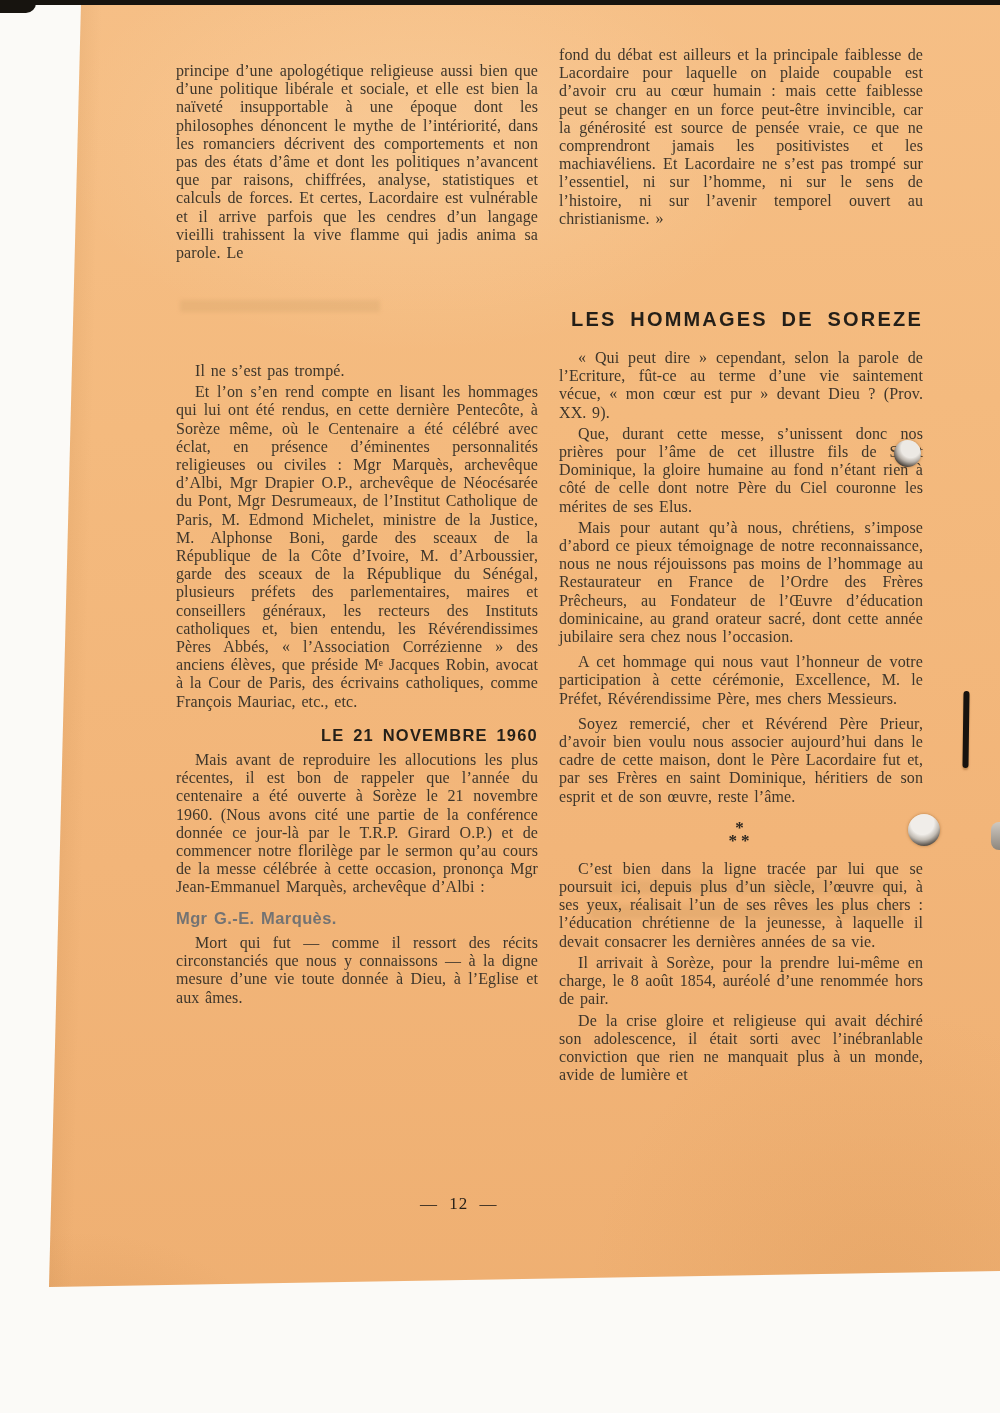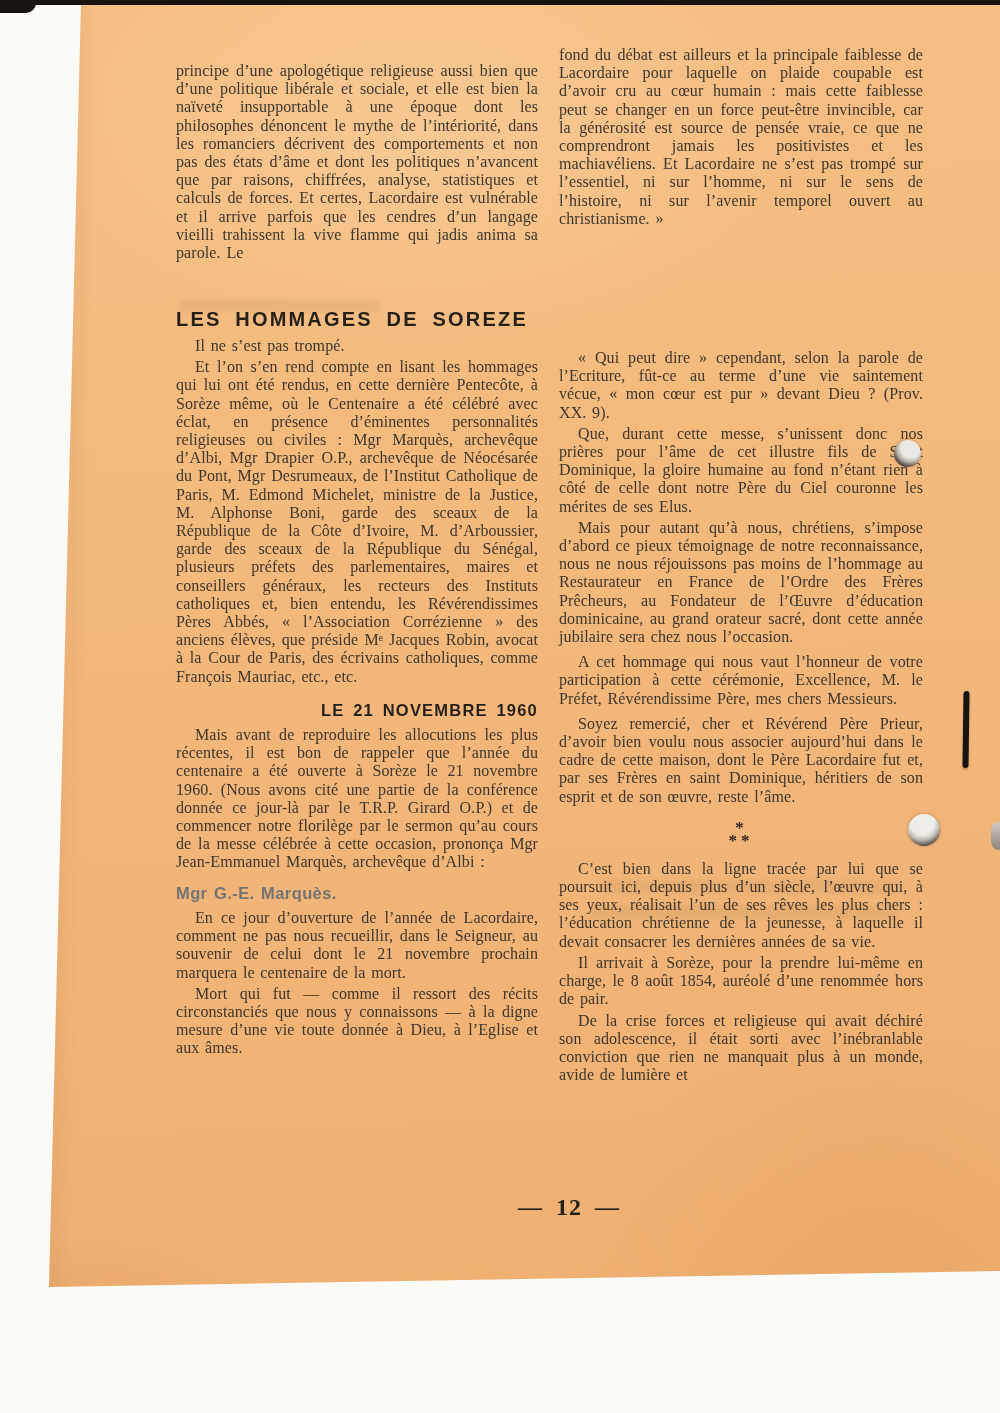--- a/index.html
+++ b/index.html
@@ -42,41 +42,41 @@
   .edge-hole{position:absolute;left:991px;top:822px;width:9px;height:28px;background:linear-gradient(#cfc9c1,#8d867d);border-radius:8px 0 0 8px;}
   .ghost{position:absolute;background:rgba(140,105,50,.10);filter:blur(2px);border-radius:2px;}
 
   
   .tb{position:absolute;color:#3e362b;font-size:16px;line-height:18.2px;
       text-align:justify;word-spacing:1.6px;letter-spacing:.1px;}
   .tb p{margin:0 0 3px 0;text-indent:19px;}
   .tb p.noindent{text-indent:0;}
   .gap-top{margin-top:7px !important;}
   .main-heading{
-    position:absolute;left:176px;top:308px;width:747px;text-align:left;
+    position:absolute;left:176px;top:308px;width:747px;text-align:right;
     font-family:"Liberation Sans","DejaVu Sans",sans-serif;
     font-weight:bold;font-size:20px;letter-spacing:2.2px;color:#241f18;word-spacing:6px;
   }
   .sub-heading{
     font-family:"Liberation Sans","DejaVu Sans",sans-serif;
     font-weight:bold;font-size:16.5px;letter-spacing:1.2px;color:#241f18;
     text-align:right;margin:15px 0 7px 0 !important;text-indent:0 !important;word-spacing:3px;
   }
   .speaker-heading{
     font-family:"Liberation Sans","DejaVu Sans",sans-serif;
     font-weight:bold;font-size:16.5px;color:#737373;
     text-align:left;margin:12px 0 7px 0 !important;text-indent:0 !important;letter-spacing:.4px;
   }
   .em{}
   .separator{ text-align:center;margin:15px 0 13px 0 !important;text-indent:0 !important;
     font-weight:bold;color:#2c261f;line-height:13px;font-size:17px;letter-spacing:3px;}
   .separator .s2{display:block;font-size:17px;letter-spacing:4px;}
   .page-number{
-    position:absolute;left:420px;top:1194px;width:200px;text-align:right;
-    font-weight:bold;font-size:24px;color:#241f18;letter-spacing:1px;word-spacing:6px;
+    position:absolute;left:420px;top:1194px;width:200px;text-align:left;
+    font-weight:normal;font-size:17px;color:#241f18;letter-spacing:1px;word-spacing:6px;
   }
 </style>
 </head>
 <body>
 
 <div class="paper"></div>
 <div class="top-bar"></div>
 <div class="lid-corner"></div>
 
 <div class="ghost" style="left:600px;top:880px;width:300px;height:14px;"></div>
@@ -85,45 +85,44 @@
 
 <div class="tb" style="left:176px;top:62px;width:362px;">
   <p class="noindent">principe d’une apologétique religieuse aussi bien que d’une politique libérale et sociale, et elle est bien la naïveté insupportable à une époque dont les philosophes dénoncent le mythe de l’intériorité, dans les romanciers décrivent des comportements et non pas des états d’âme et dont les politiques n’avancent que par raisons, chiffrées, analyse, statistiques et calculs de forces. Et certes, Lacordaire est vulnérable et il arrive parfois que les cendres d’un langage vieilli trahissent la vive flamme qui jadis anima sa parole. Le</p>
 </div>
 <div class="tb" style="left:559px;top:46px;width:364px;">
   <p class="noindent">fond du débat est ailleurs et la principale faiblesse de Lacordaire pour laquelle on plaide coupable est d’avoir cru au cœur humain : mais cette faiblesse peut se changer en un force peut-être invincible, car la générosité est source de pensée vraie, ce que ne comprendront jamais les positivistes et les machiavéliens. Et Lacordaire ne s’est pas trompé sur l’essentiel, ni sur l’homme, ni sur le sens de l’histoire, ni sur l’avenir temporel ouvert au christianisme. »</p>
 </div>
 
 <div class="main-heading">LES HOMMAGES DE SOREZE</div>
 
-<div class="tb" style="left:176px;top:337px;width:362px;">
+<div class="tb" style="left:176px;top:362px;width:362px;">
   <p>Il ne s’est pas trompé.</p>
   <p>Et l’on s’en rend compte en lisant les hommages qui lui ont été rendus, en cette dernière Pentecôte, à Sorèze même, où le Centenaire a été célébré avec éclat, en présence d’éminentes personnalités religieuses ou civiles : Mgr Marquès, archevêque d’Albi, Mgr Drapier O.P., archevêque de Néocésarée du Pont, Mgr Desrumeaux, de l’Institut Catholique de Paris, M. Edmond Michelet, ministre de la Justice, M. Alphonse Boni, garde des sceaux de la République de la Côte d’Ivoire, M. d’Arboussier, garde des sceaux de la République du Sénégal, plusieurs préfets des parlementaires, maires et conseillers généraux, les recteurs des Instituts catholiques et, bien entendu, les Révérendissimes Pères Abbés, « l’Association Corrézienne » des anciens élèves, que préside Mᵉ Jacques Robin, avocat à la Cour de Paris, des écrivains catholiques, comme François Mauriac, etc., etc.</p>
   <p class="sub-heading">LE 21 NOVEMBRE 1960</p>
   <p>
     <span>Mais avant de reproduire les allocutions les plus récentes, il est bon de rappeler que l’année du centenaire a été ouverte à Sorèze </span><span class="em">le 21 novembre</span><span> 1960. (Nous avons cité une partie de la conférence donnée ce jour-là par le T.R.P. Girard O.P.) et de commencer notre florilège par le sermon qu’au cours de la messe célébrée à cette occasion, prononça Mgr Jean-Emmanuel Marquès, archevêque d’Albi :</span>
   </p>
   <p class="speaker-heading">Mgr G.-E. Marquès.</p>
-  <p>En ce jour d’ouverture de l’année de Lacordaire, comment ne pas nous recueillir, dans le Seigneur, au souvenir de celui dont le 21 novembre prochain marquera le centenaire de la mort.</p>
   <p>Mort qui fut — comme il ressort des récits circonstanciés que nous y connaissons — à la digne mesure d’une vie toute donnée à Dieu, à l’Eglise et aux âmes.</p>
 </div>
 
 <div class="tb" style="left:559px;top:349px;width:364px;">
   <p>« Qui peut dire » cependant, selon la parole de l’Ecriture, fût-ce au terme d’une vie saintement vécue, « mon cœur est pur » devant Dieu ? (Prov. XX. 9).</p>
   <p>Que, durant cette messe, s’unissent donc nos prières pour l’âme de cet illustre fils de Saint Dominique, la gloire humaine au fond n’étant rien à côté de celle dont notre Père du Ciel couronne les mérites de ses Elus.</p>
   <p>Mais pour autant qu’à nous, chrétiens, s’impose d’abord ce pieux témoignage de notre reconnaissance, nous ne nous réjouissons pas moins de l’hommage au Restaurateur en France de l’Ordre des Frères Prêcheurs, au Fondateur de l’Œuvre d’éducation dominicaine, au grand orateur sacré, dont cette année jubilaire sera chez nous l’occasion.</p>
   <p class="gap-top">A cet hommage qui nous vaut l’honneur de votre participation à cette cérémonie, Excellence, M. le Préfet, Révérendissime Père, mes chers Messieurs.</p>
   <p class="gap-top">Soyez remercié, cher et Révérend Père Prieur, d’avoir bien voulu nous associer aujourd’hui dans le cadre de cette maison, dont le Père Lacordaire fut et, par ses Frères en saint Dominique, héritiers de son esprit et de son œuvre, reste l’âme.</p>
   <p class="separator">
     <span>*</span>
     <span class="s2">**</span>
   </p>
   <p>C’est bien dans la ligne tracée par lui que se poursuit ici, depuis plus d’un siècle, l’œuvre qui, à ses yeux, réalisait l’un de ses rêves les plus chers : l’éducation chrétienne de la jeunesse, à laquelle il devait consacrer les dernières années de sa vie.</p>
   <p>Il arrivait à Sorèze, pour la prendre lui-même en charge, le 8 août 1854, auréolé d’une renommée hors de pair.</p>
-  <p>De la crise forces et religieuse qui avait déchiré son adolescence, il était sorti avec l’inébranlable conviction que rien ne manquait plus à un monde, avide de lumière et</p>
+  <p>De la crise gloire et religieuse qui avait déchiré son adolescence, il était sorti avec l’inébranlable conviction que rien ne manquait plus à un monde, avide de lumière et</p>
 </div>
 
 <div class="page-number">— 12 —</div>
 
 <div class="hole hole1"></div>
 <div class="hole hole2"></div>
 <div class="staple"></div>
 <div class="edge-hole"></div>
 
 </body></html>

